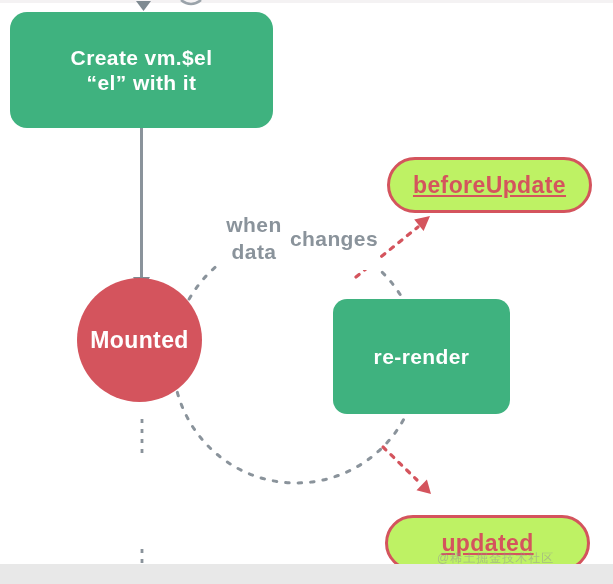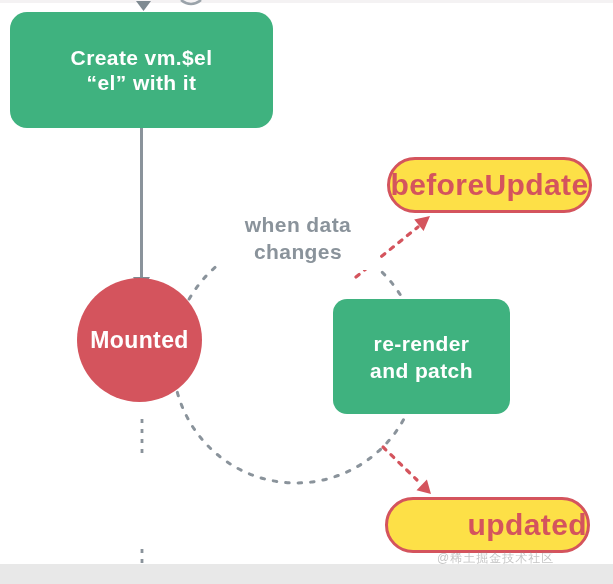--- a/index.html
+++ b/index.html
@@ -47,41 +47,42 @@
     background: #D4545D;
     color: #ffffff;
     display: flex; align-items: center; justify-content: center;
     font-size: 23px; font-weight: 700; letter-spacing: 0.4px;
     z-index: 2;
   }
 
   .hook-pill {
     position: absolute;
     width: 205px; height: 56px;
-    background: #fde047;
+    background: #bef264;
     border: 3.5px solid #D4545D;
     border-radius: 28px;
     color: #D4545D;
     display: flex; align-items: center; justify-content: center;
-    font-size: 30px; font-weight: 700; letter-spacing: 0.4px;
+    font-size: 23px; font-weight: 700; letter-spacing: 0.4px;
     z-index: 2;
     box-sizing: border-box;
+    text-decoration: underline;
   }
   #before-update-pill { left: 387px; top: 157px; }
-  #updated-pill { left: 385px; top: 497px; justify-content: flex-end; }
+  #updated-pill { left: 385px; top: 515px; }
 
   #when-data-changes {
     position: absolute;
     left: 218px; top: 206px;
     width: 160px; height: 64px;
     background: #ffffff;
     color: #8A939B;
     font-size: 21px; font-weight: 700; line-height: 27px;
     letter-spacing: 0.4px;
-    display: flex; flex-direction: column; align-items: center; justify-content: center;
+    display: flex; flex-direction: row; align-items: center; justify-content: center;
     text-align: center;
     z-index: 2;
   }
   #when-data-changes .line { display: block; }
 
   #watermark {
     position: absolute;
     left: 437px; top: 550px;
     font-size: 12px;
     color: rgba(150,150,150,0.55);
@@ -137,21 +138,20 @@
   <div id="before-update-pill" class="hook-pill">
     <span>beforeUpdate</span>
   </div>
 
   <div id="mounted-circle">
     <span>Mounted</span>
   </div>
 
   <div id="virtual-dom-box" class="node-box green-box">
     <span class="line">re-render</span>
-    <span class="line">and patch</span>
   </div>
 
   <div id="updated-pill" class="hook-pill">
     <span>updated</span>
   </div>
 
   <div id="watermark">@稀土掘金技术社区</div>
 
   <div id="bottom-bar"></div>
 

